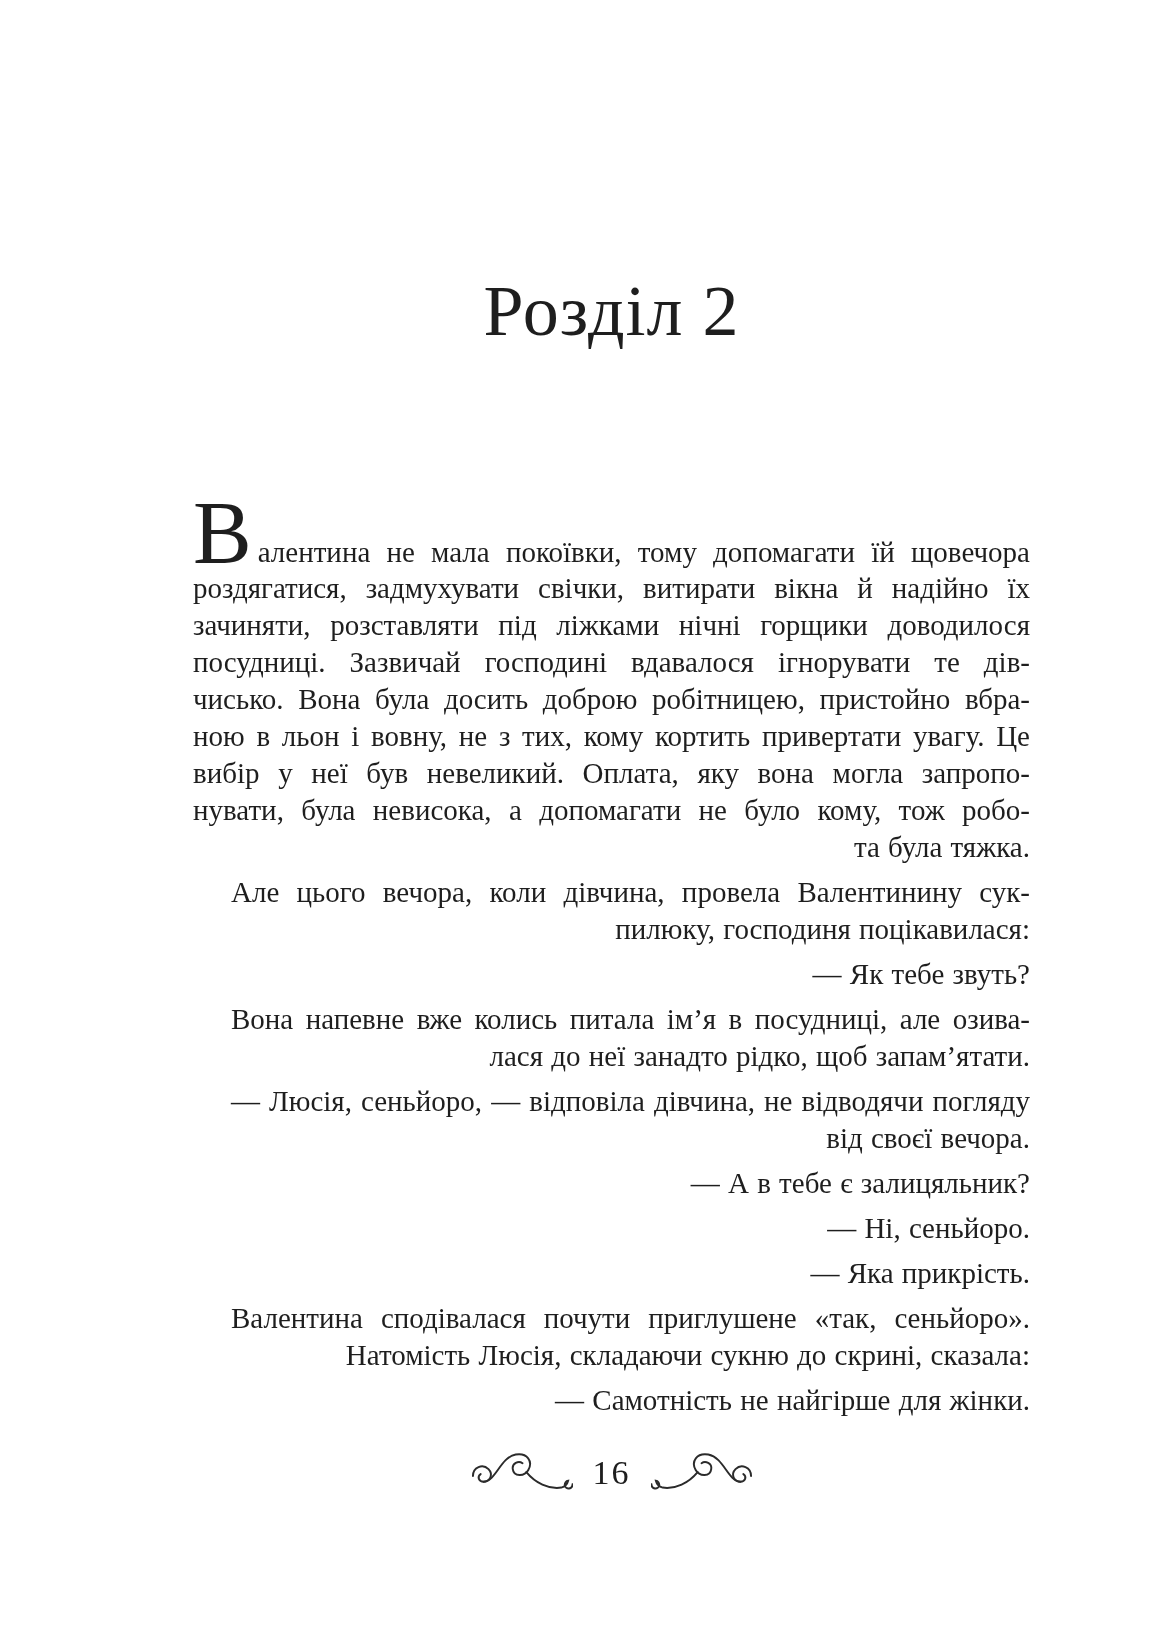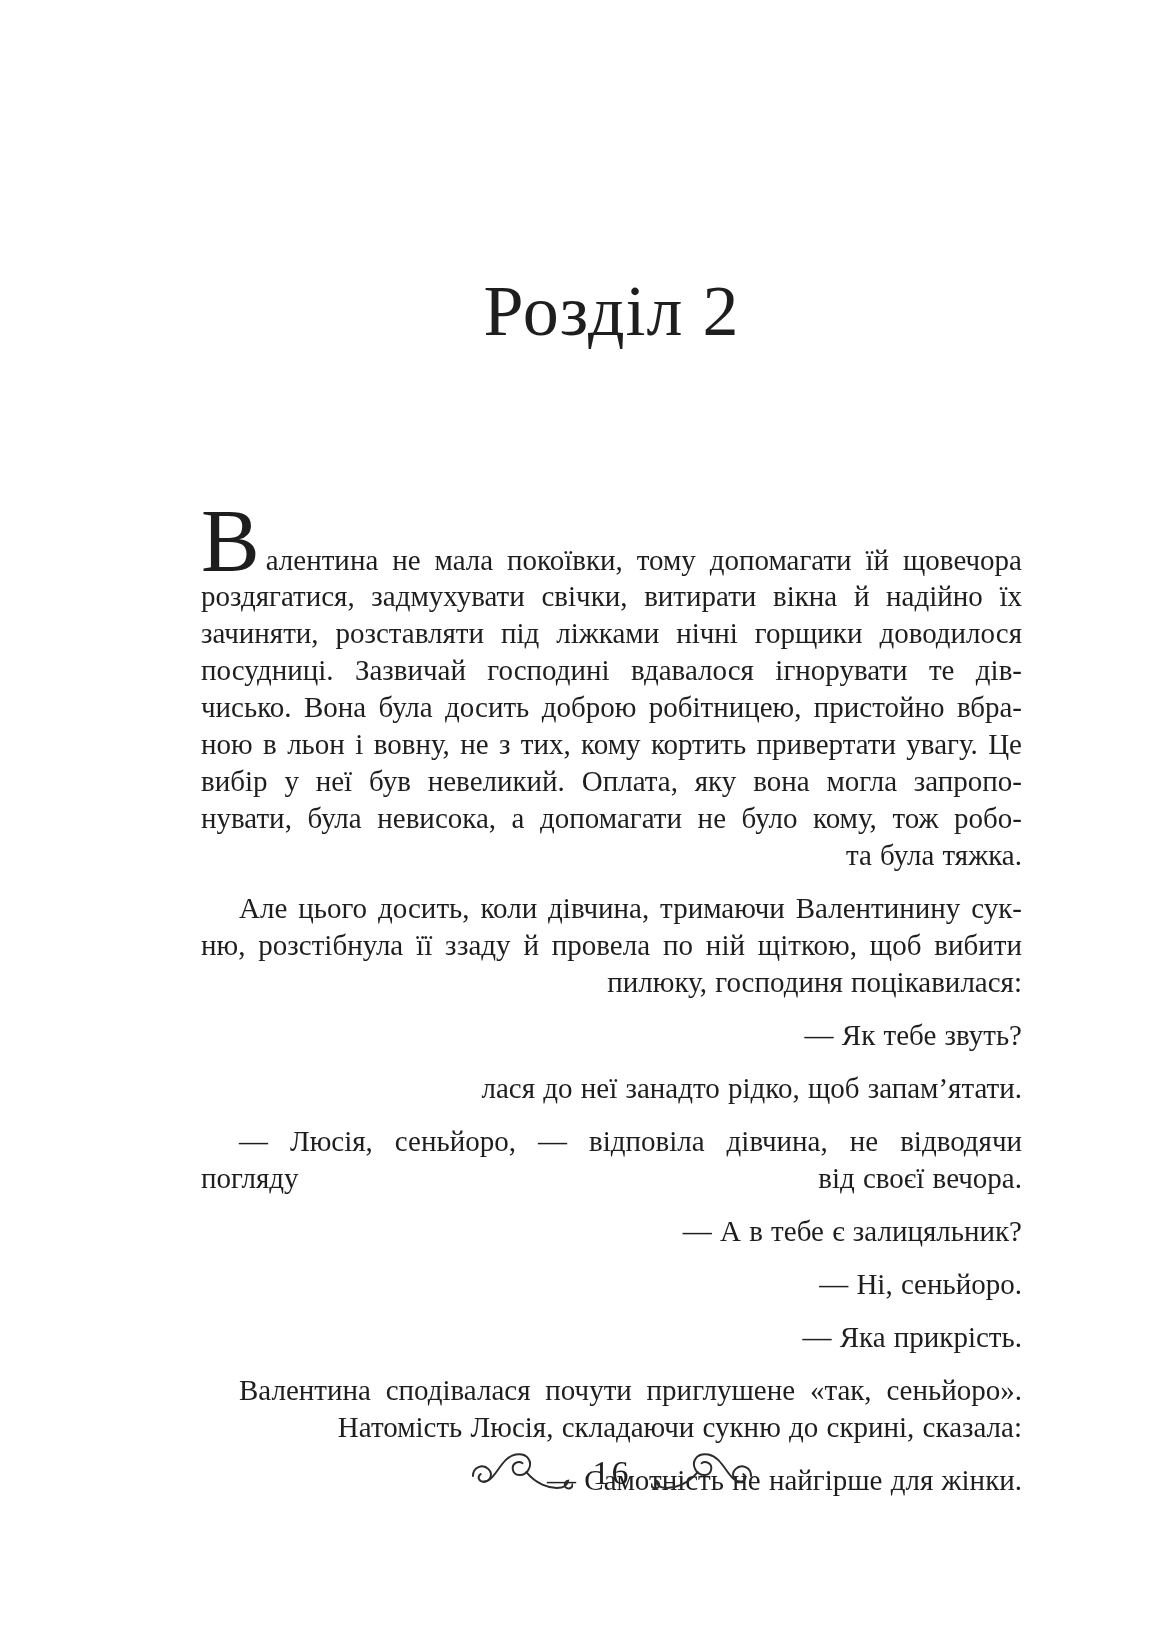--- a/index.html
+++ b/index.html
@@ -35,21 +35,21 @@
   }
   .body-text {
     position: absolute;
     left: 185px;
     top: 525px;
     width: 853px;
     font-size: 29px;
     line-height: 37px;
     word-spacing: 1px;
   }
-  .paragraph { margin: 16px; }
+  .paragraph { margin: 8px; }
   .line {
     height: 37px;
     text-align: right;
   }
   .line.just {
     text-align: justify;
     text-align-last: justify;
   }
   .line.indent { text-indent: 38px; }
   .initial {
@@ -95,28 +95,28 @@
         <div class="line just">роздягатися, задмухувати свічки, витирати вікна й надійно їх</div>
         <div class="line just">зачиняти, розставляти під ліжками нічні горщики доводилося</div>
         <div class="line just">посудниці. Зазвичай господині вдавалося ігнорувати те дів-</div>
         <div class="line just">чисько. Вона була досить доброю робітницею, пристойно вбра-</div>
         <div class="line just">ною в льон і вовну, не з тих, кому кортить привертати увагу. Це</div>
         <div class="line just">вибір у неї був невеликий. Оплата, яку вона могла запропо-</div>
         <div class="line just">нувати, була невисока, а допомагати не було кому, тож робо-</div>
         <div class="line last">та була тяжка.</div>
       </div>
       <div class="paragraph">
-        <div class="line just indent">Але цього досить, коли дівчина, тримаючи Валентинину сук-</div>
-        <div class="line just">ню, розстібнула її ззаду й провела по ній щіткою, щоб вибити</div>
+        <div class="line just indent">Але цього вечора, коли дівчина, провела Валентинину сук-</div>
         <div class="line last">пилюку, господиня поцікавилася:</div>
       </div>
       <div class="paragraph">
         <div class="line last indent">— Як тебе звуть?</div>
       </div>
       <div class="paragraph">
+        <div class="line just indent">Вона напевне вже колись питала ім’я в посудниці, але озива-</div>
         <div class="line last">лася до неї занадто рідко, щоб запам’ятати.</div>
       </div>
       <div class="paragraph">
         <div class="line just indent">— Люсія, сеньйоро, — відповіла дівчина, не відводячи погляду</div>
         <div class="line last">від своєї вечора.</div>
       </div>
       <div class="paragraph">
         <div class="line last indent">— А в тебе є залицяльник?</div>
       </div>
       <div class="paragraph">

